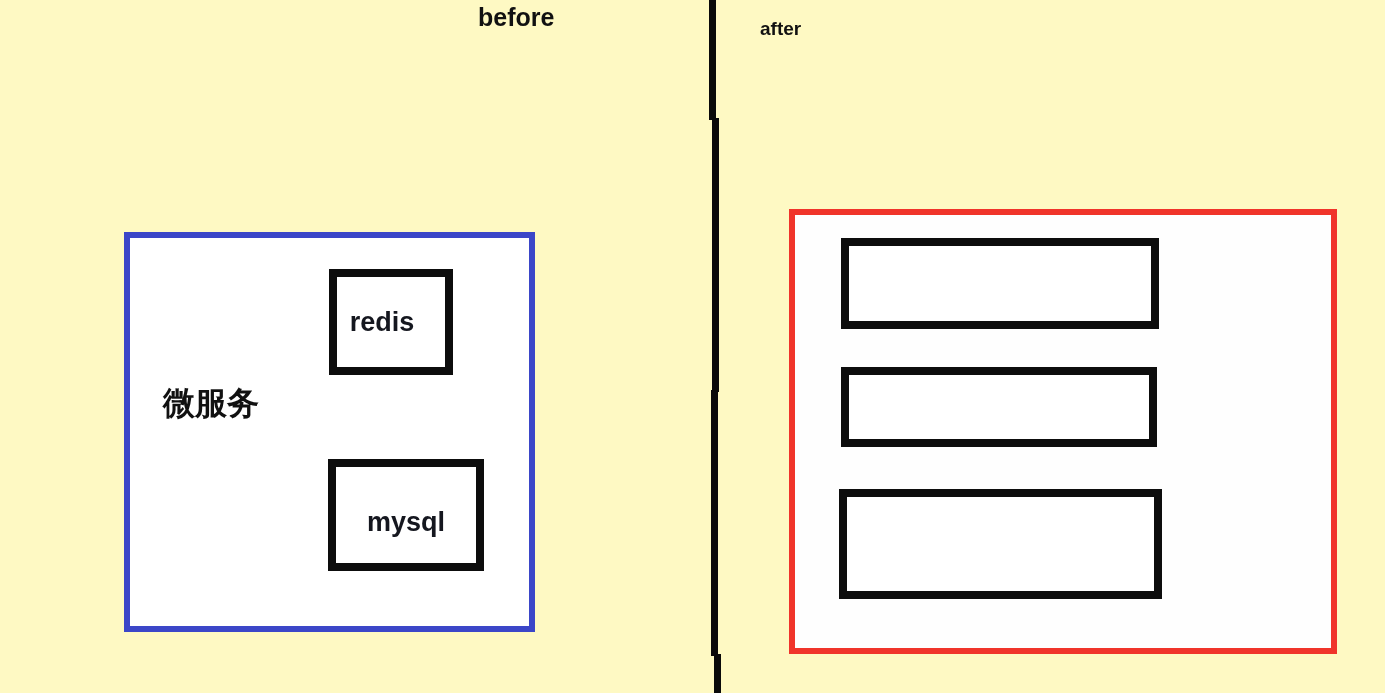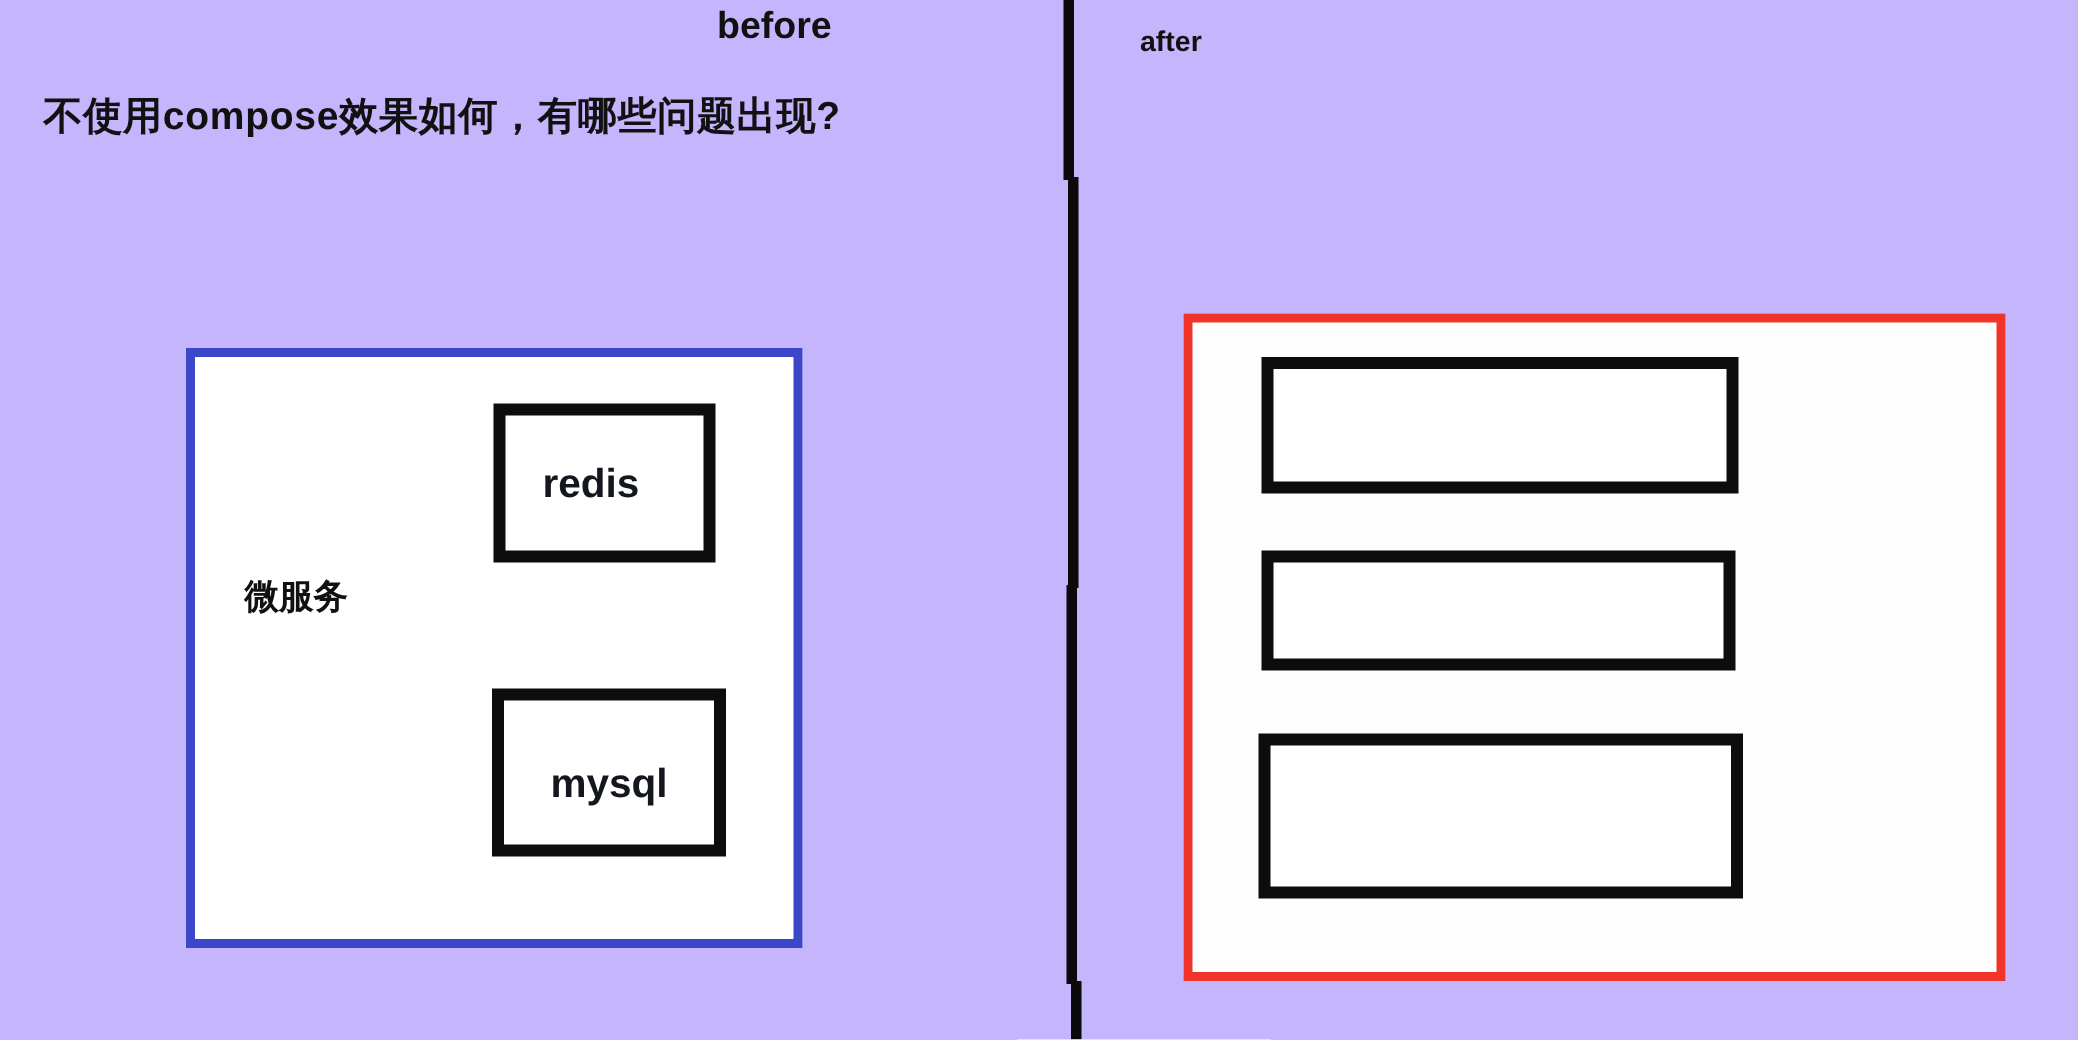--- a/index.html
+++ b/index.html
@@ -5,21 +5,21 @@
   html, body {
     margin: 0;
     padding: 0;
     background: #ffffff;
     font-family: "Liberation Sans", "DejaVu Sans", sans-serif;
   }
   #canvas {
     position: relative;
     width: 1385px;
     height: 693px;
-    background: #c4b5fd;
+    background: #fef9c3;
     overflow: hidden;
   }
   .abs { position: absolute; box-sizing: border-box; }
 
   .heading {
     font-weight: bold;
     color: #111111;
     white-space: nowrap;
   }
   .title-en { font-size: 25px; }
@@ -44,43 +44,42 @@
     justify-content: center;
   }
   .node-label {
     font-weight: bold;
     font-size: 27px;
     color: #15171f;
   }
 
   .container-label {
     font-weight: bold;
-    font-size: 23px;
+    font-size: 32px;
     color: #111111;
     white-space: nowrap;
   }
 
   .divider-seg {
     background: #0a0a0a;
   }
 </style>
 </head>
 <body>
 
 <div id="canvas">
 
   <div class="abs heading title-en" style="left:478px; top:3px;">before</div>
 
-  <div class="abs heading question" style="left:29px; top:60px;">不使用compose效果如何，有哪些问题出现?</div>
 
   <div class="abs group-box-blue" style="left:124px; top:232px; width:411px; height:400px;"></div>
 
   <div class="abs container-label" style="left:163px; top:382px;">微服务</div>
 
-  <div class="abs node-box" style="left:329px; top:269px; width:148px; height:106px; padding-right:18px;">
+  <div class="abs node-box" style="left:329px; top:269px; width:124px; height:106px; padding-right:18px;">
     <span class="node-label">redis</span>
   </div>
 
   <div class="abs node-box" style="left:328px; top:459px; width:156px; height:112px; padding-top:14px;">
     <span class="node-label">mysql</span>
   </div>
 
   <div class="abs divider-seg" style="left:709px; top:0px;   width:7px; height:120px;"></div>
   <div class="abs divider-seg" style="left:712px; top:118px; width:7px; height:274px;"></div>
   <div class="abs divider-seg" style="left:711px; top:390px; width:7px; height:266px;"></div>

